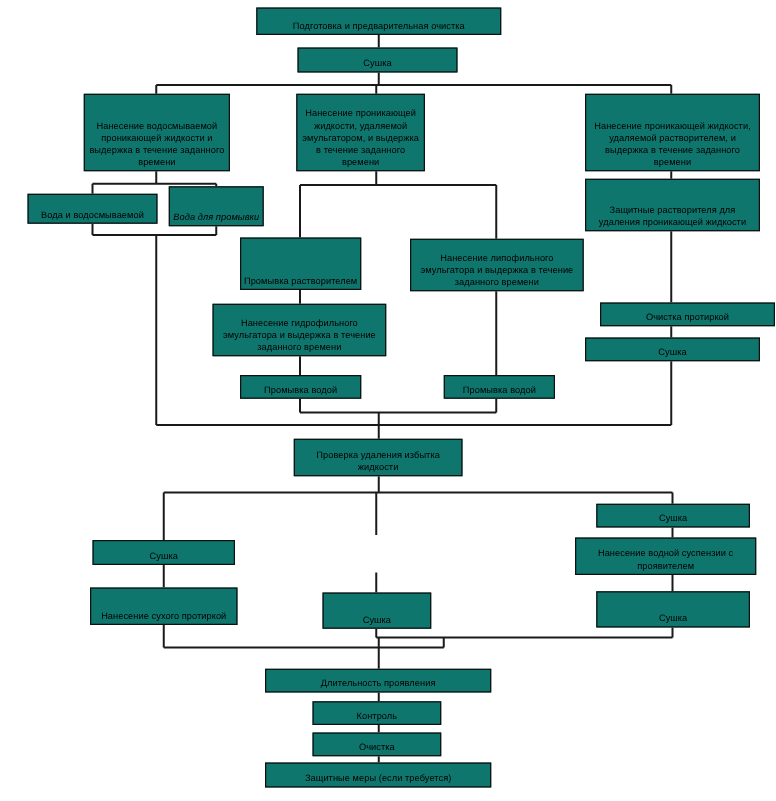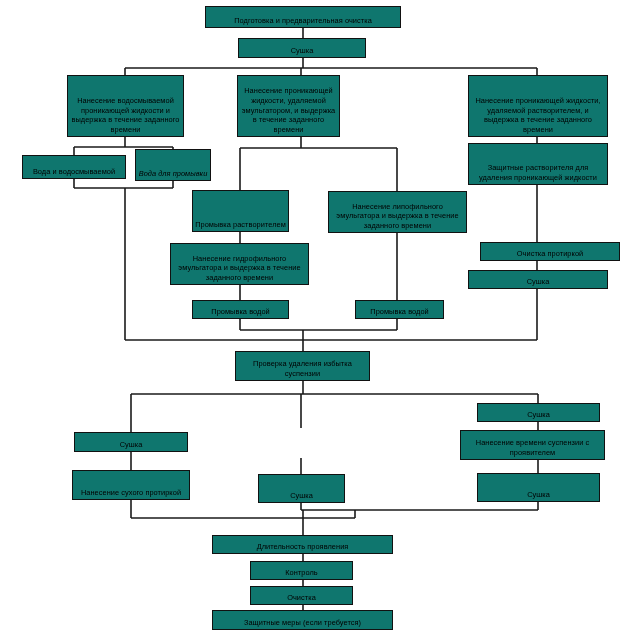--- a/index.html
+++ b/index.html
@@ -164,30 +164,30 @@
   <div class="node" style="left: 468px; top: 270px; width: 140px; height: 19px;">
       <span>Сушка</span>
     </div>
   <div class="node" style="left: 192px; top: 300px; width: 97px; height: 19px;">
       <span>Промывка водой</span>
     </div>
   <div class="node" style="left: 355px; top: 300px; width: 89px; height: 19px;">
       <span>Промывка водой</span>
     </div>
   <div class="node" style="left: 235px; top: 351px; width: 135px; height: 30px;">
-      <span>Проверка удаления избытка суспензии</span>
+      <span>Проверка удаления избытка жидкости</span>
     </div>
   <div class="node" style="left: 477px; top: 403px; width: 123px; height: 19px;">
       <span>Сушка</span>
     </div>
   <div class="node" style="left: 74px; top: 432px; width: 114px; height: 20px;">
       <span>Сушка</span>
     </div>
   <div class="node" style="left: 460px; top: 430px; width: 145px; height: 30px;">
-      <span>Нанесение времени суспензии с проявителем</span>
+      <span>Нанесение водной суспензии с проявителем</span>
     </div>
   <div class="node" style="left: 72px; top: 470px; width: 118px; height: 30px;">
       <span>Нанесение сухого протиркой</span>
     </div>
   <div class="node" style="left: 258px; top: 474px; width: 87px; height: 29px;">
       <span>Сушка</span>
     </div>
   <div class="node" style="left: 477px; top: 473px; width: 123px; height: 29px;">
       <span>Сушка</span>
     </div>

